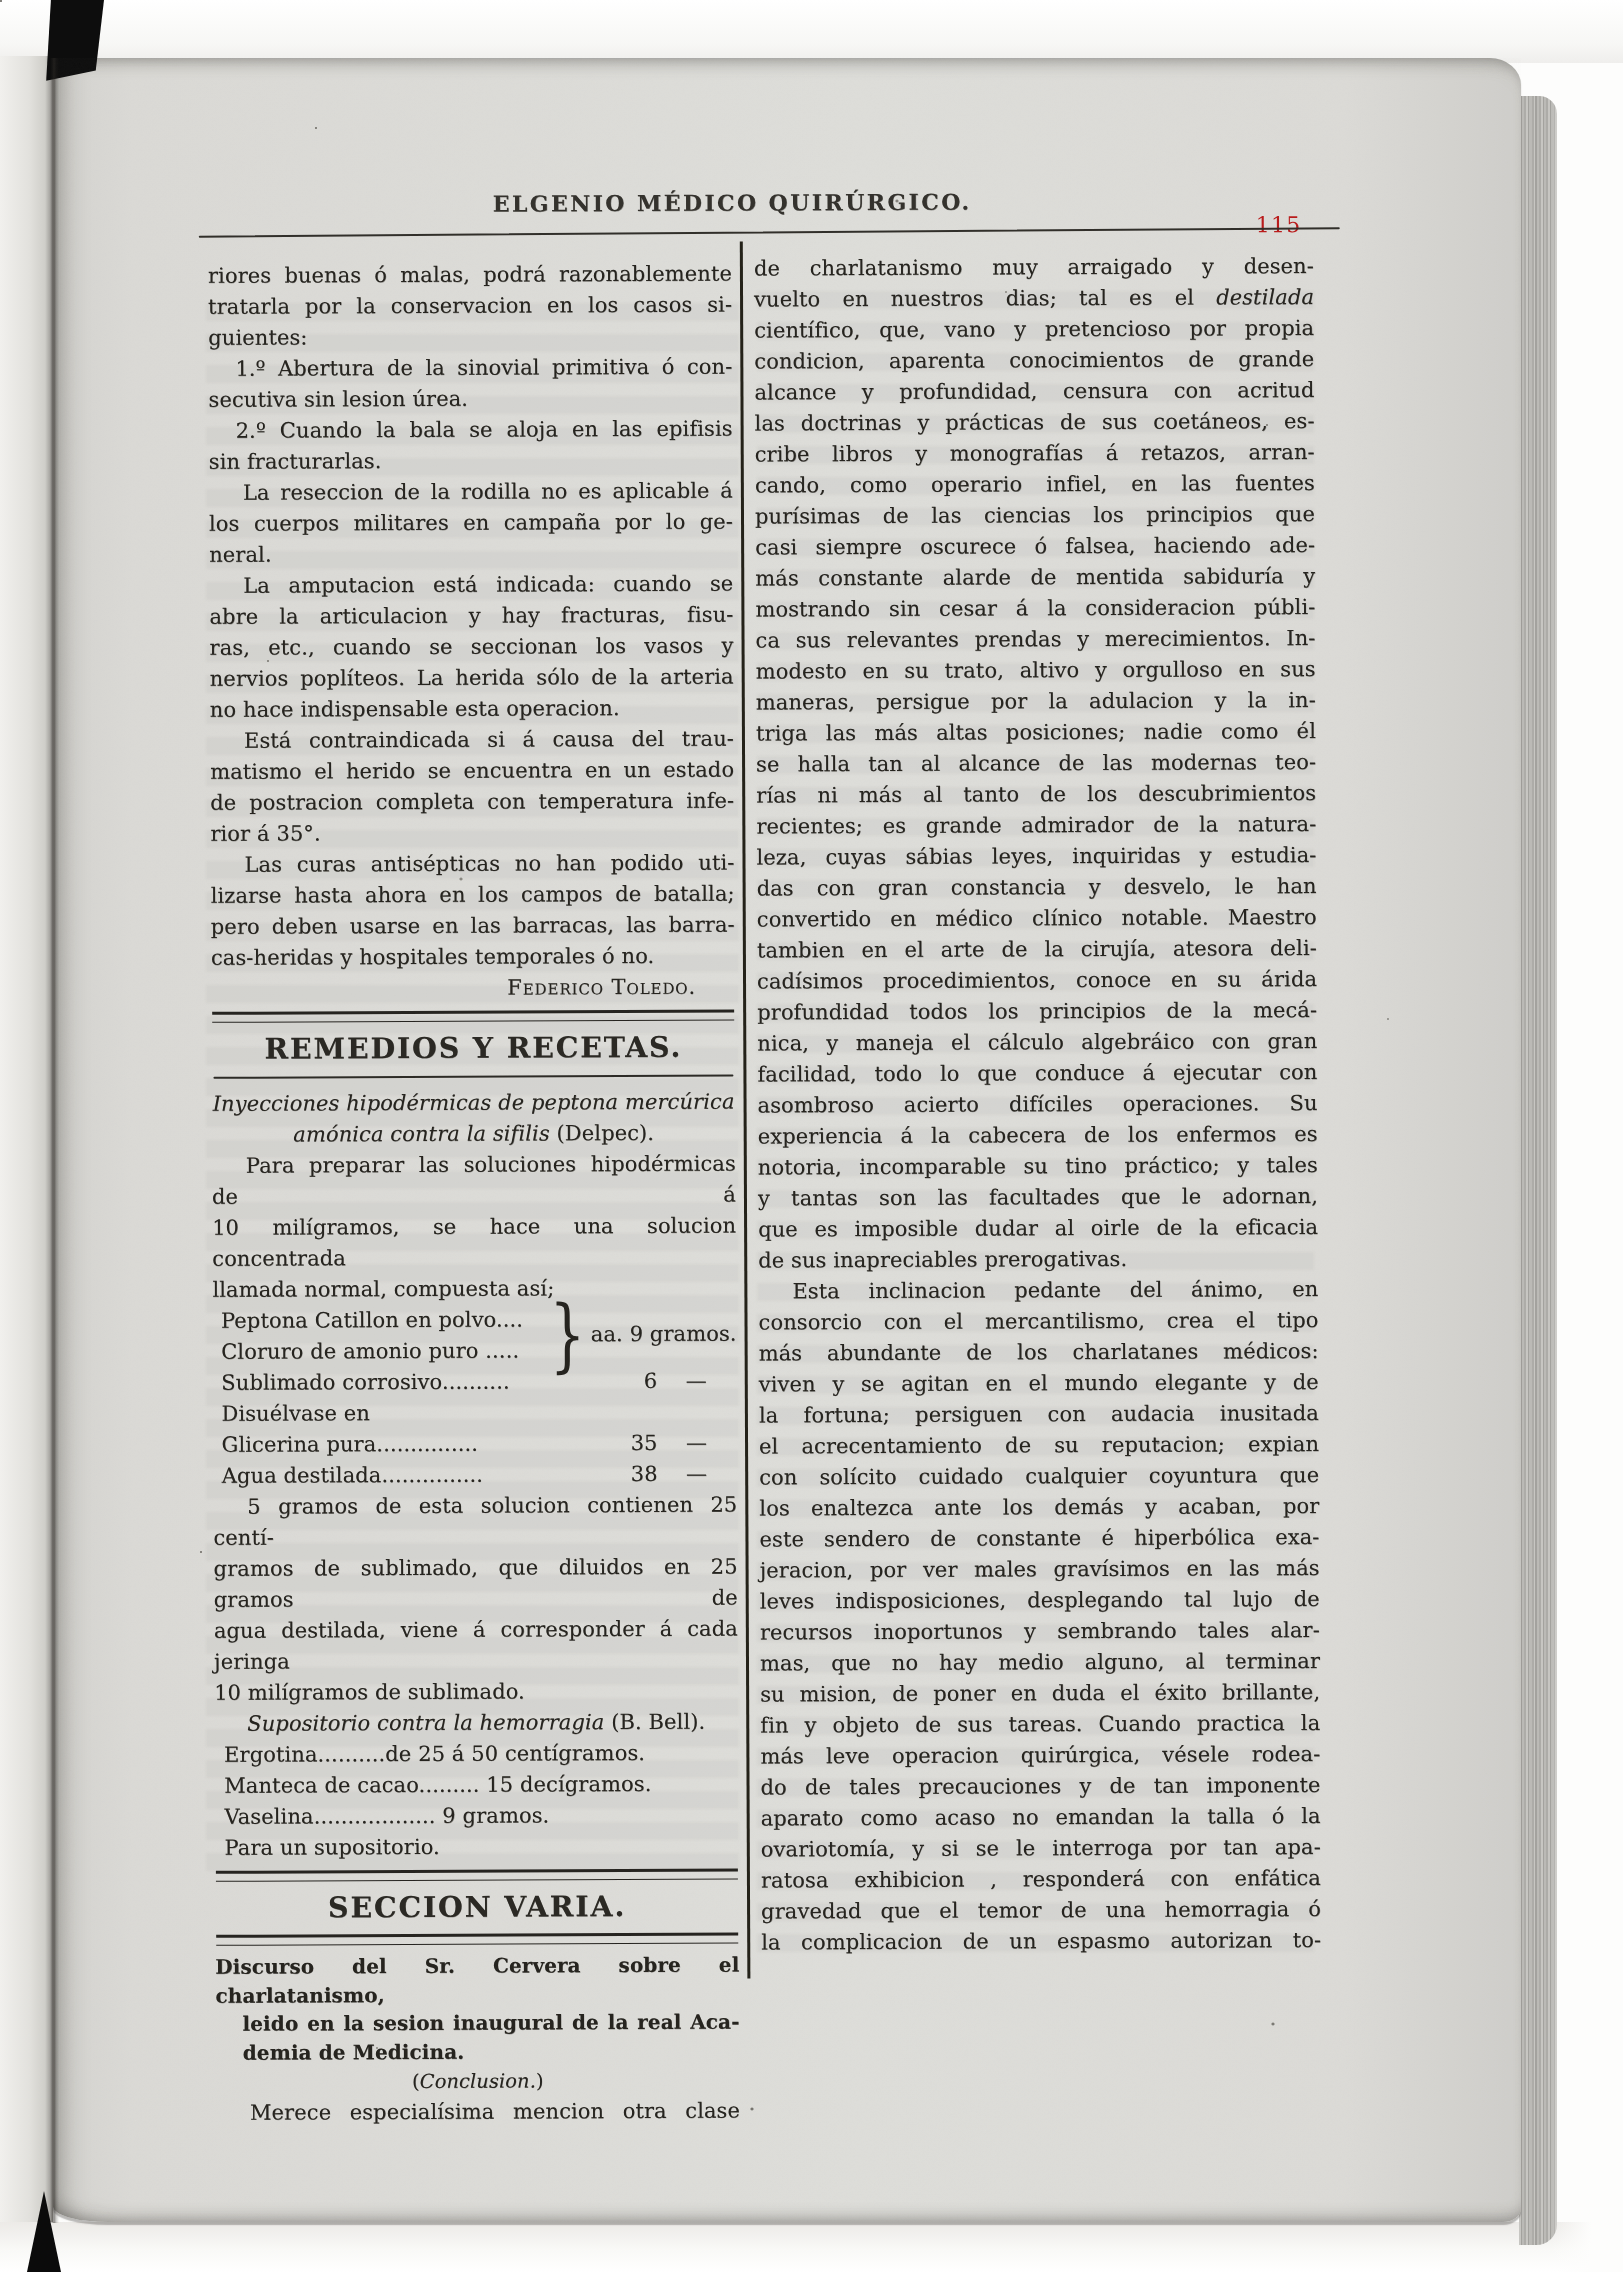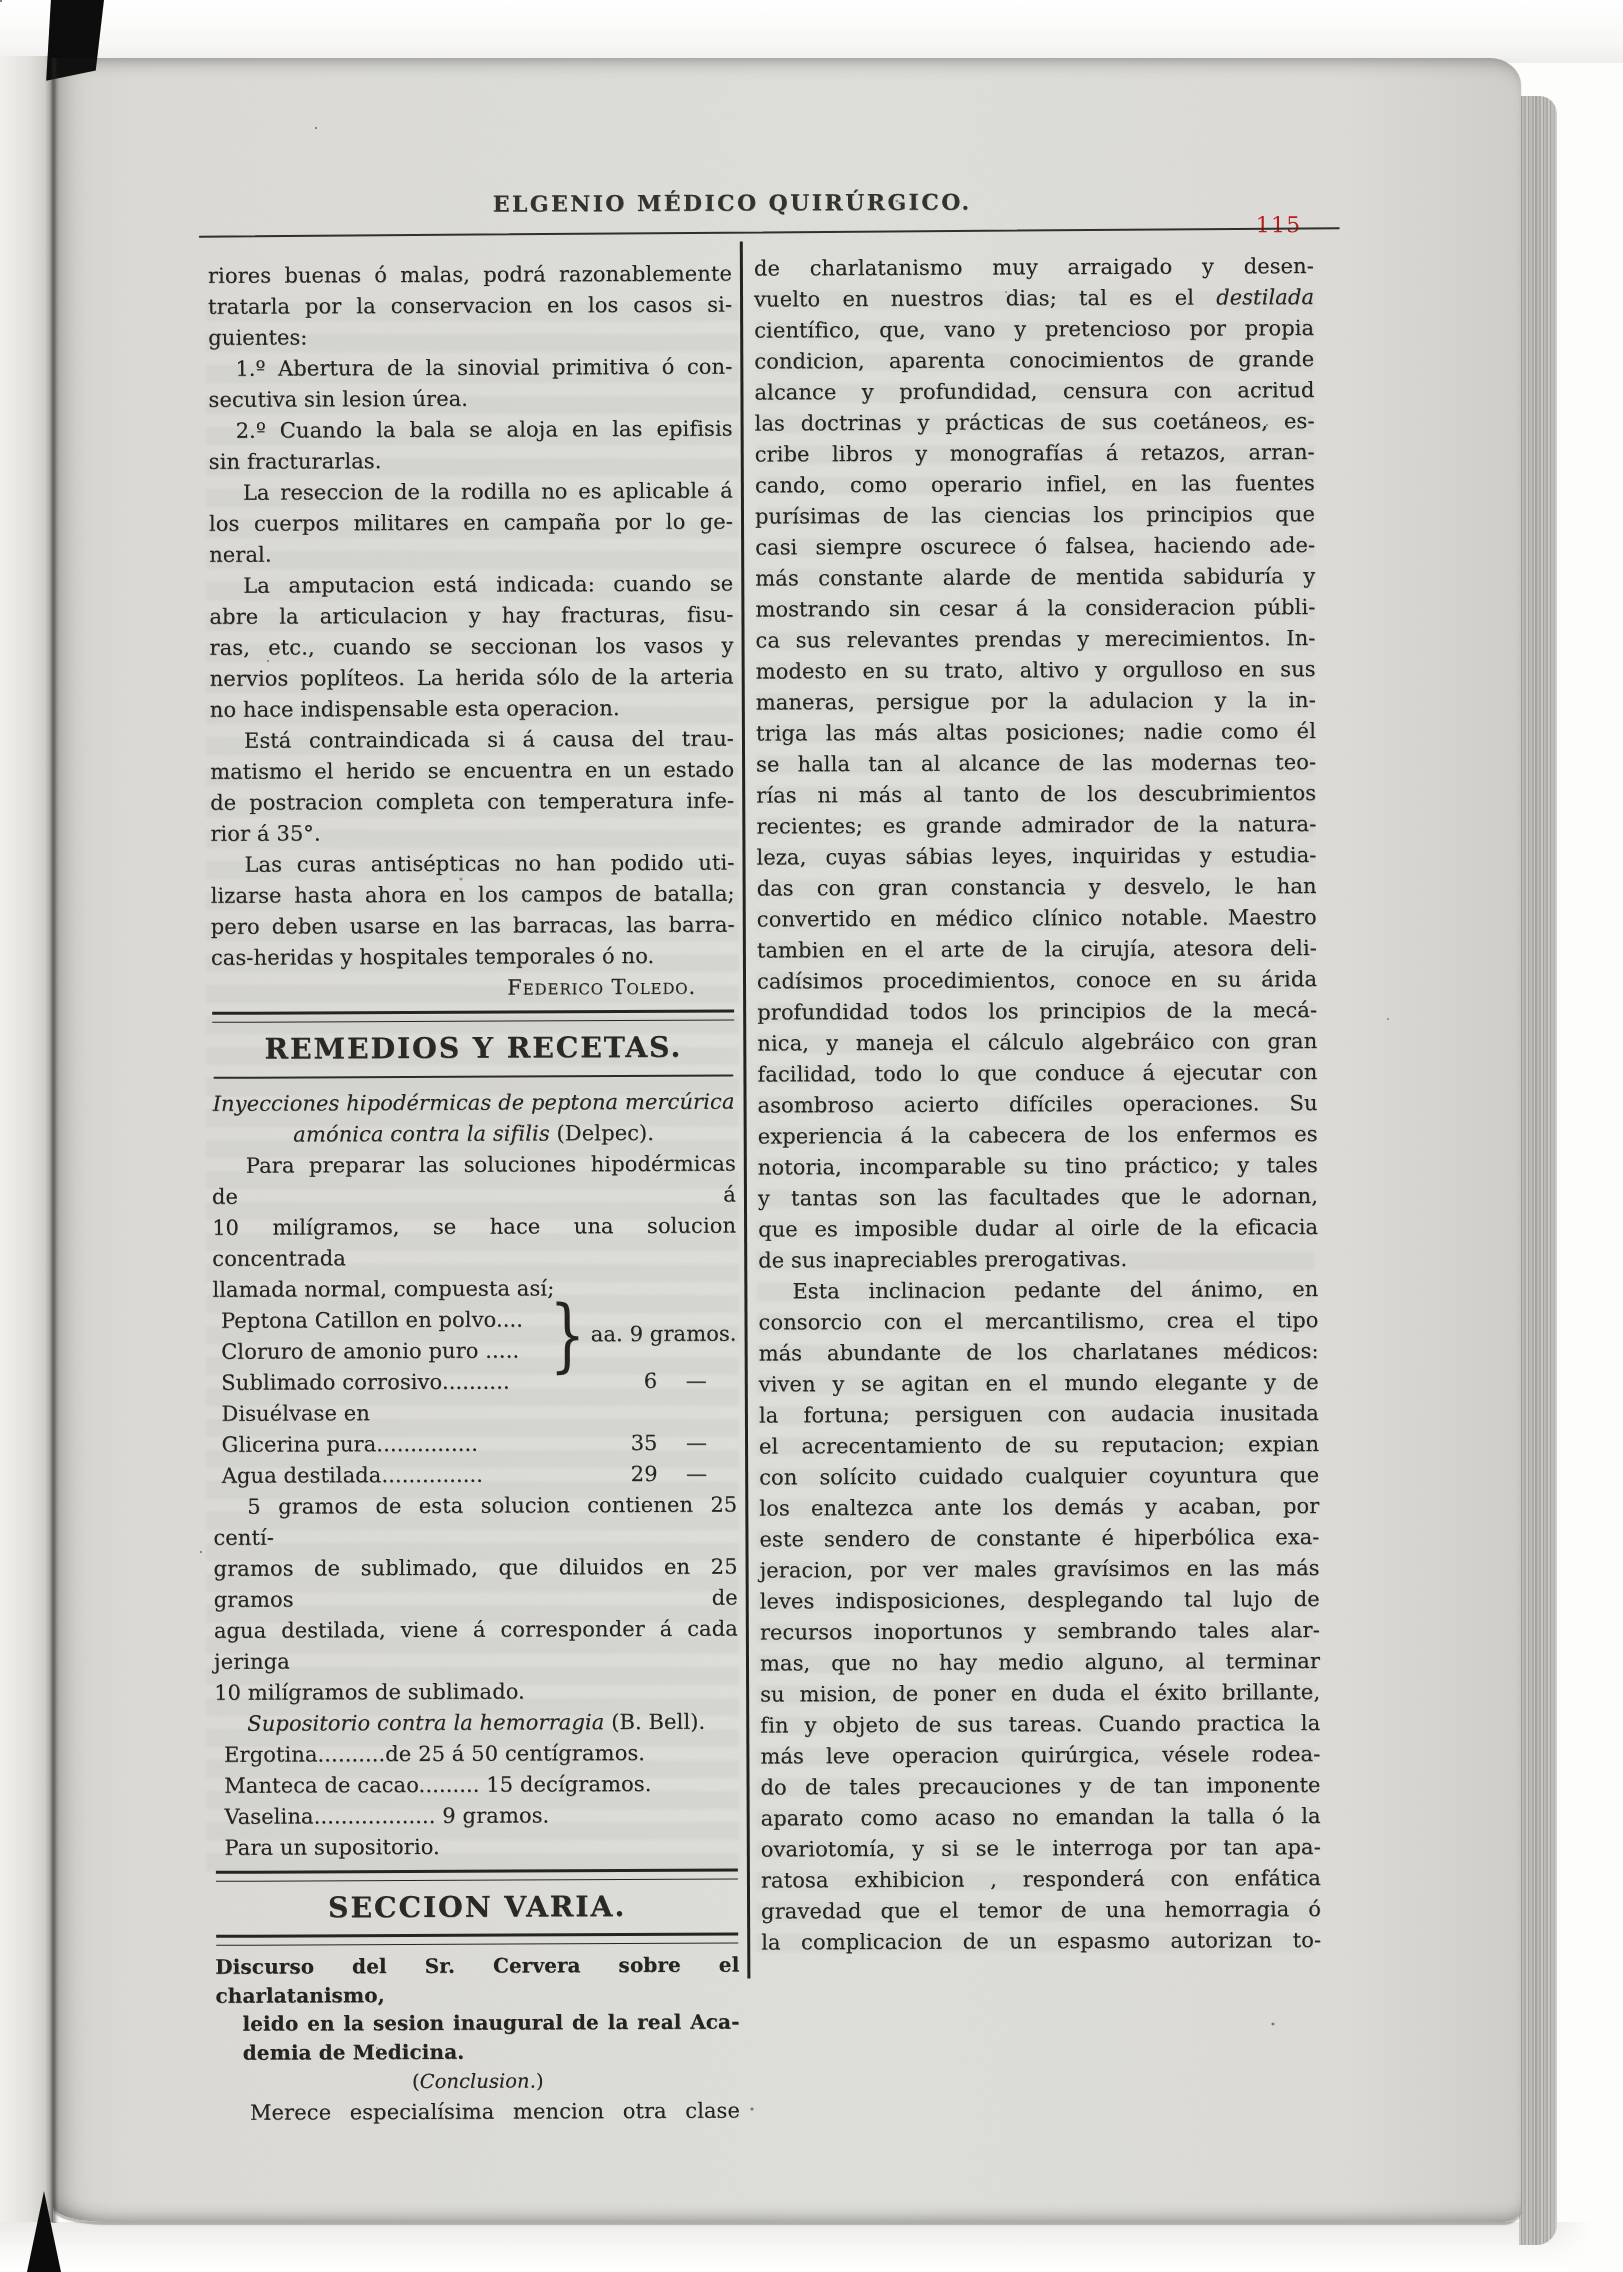--- a/index.html
+++ b/index.html
@@ -154,21 +154,21 @@
         <span class="dash">—</span>
       </div>
       <div class="ln" style="text-indent: 8.5px;">Disuélvase en</div>
       <div class="rx ln">
         <span class="lbl">Glicerina pura...............</span>
         <span class="num">35</span>
         <span class="dash">—</span>
       </div>
       <div class="rx ln">
         <span class="lbl">Agua destilada...............</span>
-        <span class="num">29</span>
+        <span class="num">38</span>
         <span class="dash">—</span>
       </div>
       <div class="ln j" style="text-indent: 34px;">5 gramos de esta solucion contienen 25 centí-</div>
       <div class="ln j">gramos de sublimado, que diluidos en 25 gramos de</div>
       <div class="ln j">agua destilada, viene á corresponder á cada jeringa</div>
       <div class="ln">10 milígramos de sublimado.</div>
       <div class="ln c"><i>Supositorio contra la hemorragia</i> (B. Bell).</div>
       <div class="ln" style="text-indent: 9.7px;">Ergotina..........de 25 á   50 centígramos.</div>
       <div class="ln" style="text-indent: 9.7px;">Manteca de cacao.........   15 decígramos.</div>
       <div class="ln" style="text-indent: 9.7px;">Vaselina..................    9 gramos.</div>

